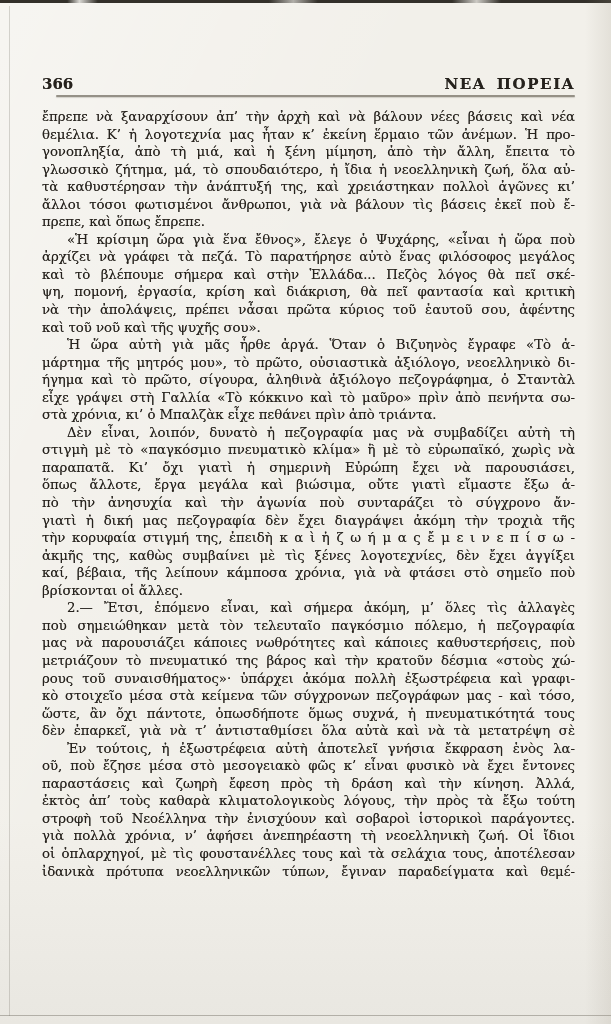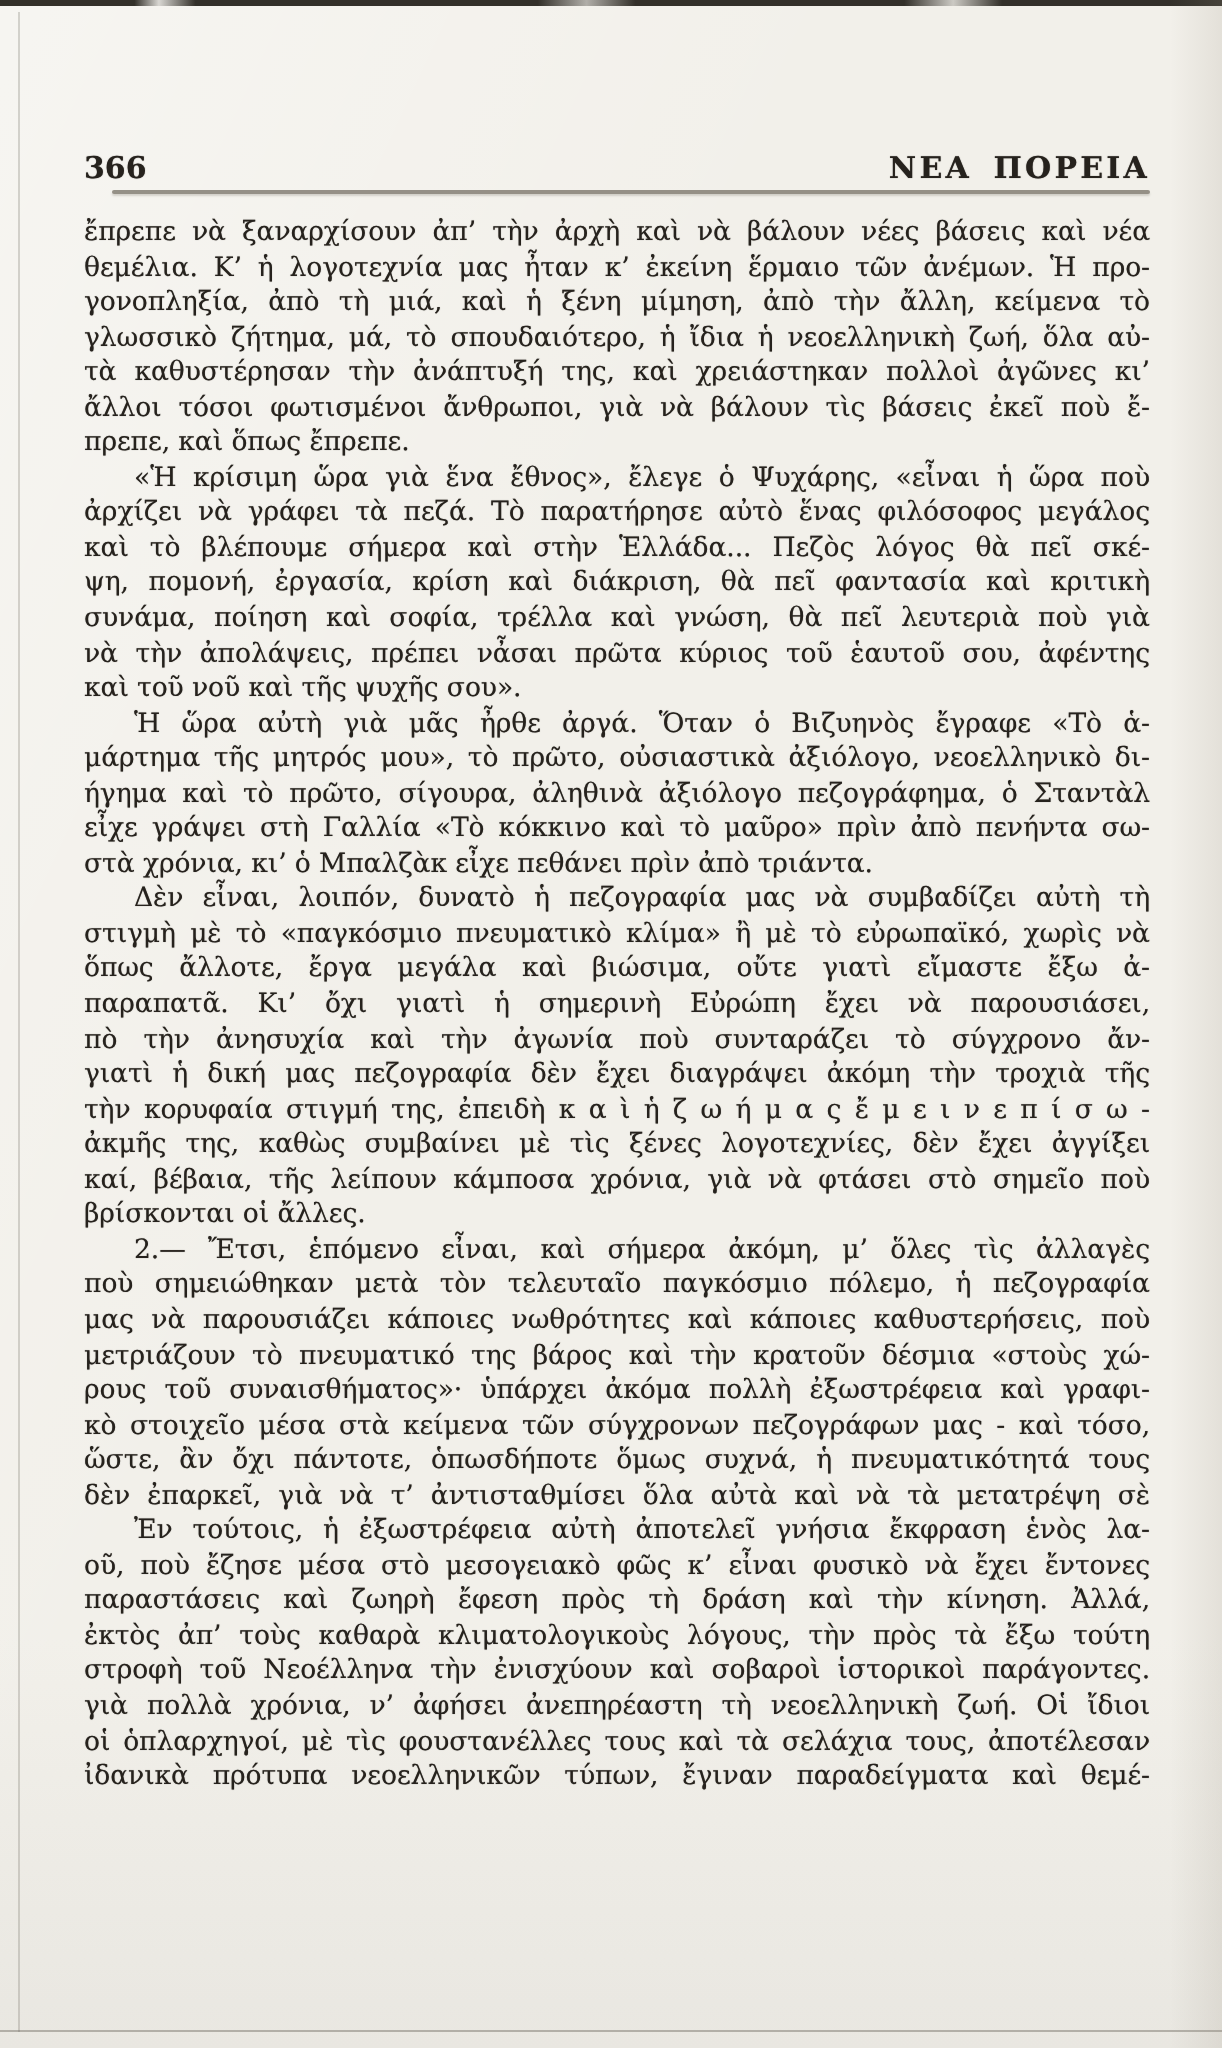--- a/index.html
+++ b/index.html
@@ -86,41 +86,40 @@
 
   <header class="running-head">
     <span class="page-number">366</span>
     <span class="journal-title">ΝΕΑ ΠΟΡΕΙΑ</span>
   </header>
   <div class="head-rule"></div>
 
   <main class="text-block">
       <div class="line">ἔπρεπε νὰ ξαναρχίσουν ἀπ’ τὴν ἀρχὴ καὶ νὰ βάλουν νέες βάσεις καὶ νέα</div>
       <div class="line">θεμέλια. Κ’ ἡ λογοτεχνία μας ἦταν κ’ ἐκείνη ἕρμαιο τῶν ἀνέμων. Ἡ προ-</div>
-      <div class="line">γονοπληξία, ἀπὸ τὴ μιά, καὶ ἡ ξένη μίμηση, ἀπὸ τὴν ἄλλη, κείμενα τὸ</div>
+      <div class="line">γονοπληξία, ἀπὸ τὴ μιά, καὶ ἡ ξένη μίμηση, ἀπὸ τὴν ἄλλη, ἔπειτα τὸ</div>
       <div class="line">γλωσσικὸ ζήτημα, μά, τὸ σπουδαιότερο, ἡ ἴδια ἡ νεοελληνικὴ ζωή, ὅλα αὐ-</div>
       <div class="line">τὰ καθυστέρησαν τὴν ἀνάπτυξή της, καὶ χρειάστηκαν πολλοὶ ἀγῶνες κι’</div>
       <div class="line">ἄλλοι τόσοι φωτισμένοι ἄνθρωποι, γιὰ νὰ βάλουν τὶς βάσεις ἐκεῖ ποὺ ἔ-</div>
       <div class="line para-end">πρεπε, καὶ ὅπως ἔπρεπε.</div>
       <div class="line indent">«Ἡ κρίσιμη ὥρα γιὰ ἕνα ἔθνος», ἔλεγε ὁ Ψυχάρης, «εἶναι ἡ ὥρα ποὺ</div>
       <div class="line">ἀρχίζει νὰ γράφει τὰ πεζά. Τὸ παρατήρησε αὐτὸ ἕνας φιλόσοφος μεγάλος</div>
       <div class="line">καὶ τὸ βλέπουμε σήμερα καὶ στὴν Ἑλλάδα... Πεζὸς λόγος θὰ πεῖ σκέ-</div>
       <div class="line">ψη, πομονή, ἐργασία, κρίση καὶ διάκριση, θὰ πεῖ φαντασία καὶ κριτικὴ</div>
-      <div class="line">συνάμα, ποίηση καὶ σοφία, τρέλλα καὶ γνώση, θὰ πεῖ λευτεριὰ ποὺ γιὰ</div>
       <div class="line">νὰ τὴν ἀπολάψεις, πρέπει νἆσαι πρῶτα κύριος τοῦ ἑαυτοῦ σου, ἀφέντης</div>
       <div class="line para-end">καὶ τοῦ νοῦ καὶ τῆς ψυχῆς σου».</div>
       <div class="line indent">Ἡ ὥρα αὐτὴ γιὰ μᾶς ἦρθε ἀργά. Ὅταν ὁ Βιζυηνὸς ἔγραφε «Τὸ ἁ-</div>
       <div class="line">μάρτημα τῆς μητρός μου», τὸ πρῶτο, οὐσιαστικὰ ἀξιόλογο, νεοελληνικὸ δι-</div>
       <div class="line">ήγημα καὶ τὸ πρῶτο, σίγουρα, ἀληθινὰ ἀξιόλογο πεζογράφημα, ὁ Σταντὰλ</div>
       <div class="line">εἶχε γράψει στὴ Γαλλία «Τὸ κόκκινο καὶ τὸ μαῦρο» πρὶν ἀπὸ πενήντα σω-</div>
       <div class="line para-end">στὰ χρόνια, κι’ ὁ Μπαλζὰκ εἶχε πεθάνει πρὶν ἀπὸ τριάντα.</div>
       <div class="line indent">Δὲν εἶναι, λοιπόν, δυνατὸ ἡ πεζογραφία μας νὰ συμβαδίζει αὐτὴ τὴ</div>
       <div class="line">στιγμὴ μὲ τὸ «παγκόσμιο πνευματικὸ κλίμα» ἢ μὲ τὸ εὐρωπαϊκό, χωρὶς νὰ</div>
+      <div class="line">παραπατᾶ. Κι’ ὄχι γιατὶ ἡ σημερινὴ Εὐρώπη ἔχει νὰ παρουσιάσει,</div>
       <div class="line">ὅπως ἄλλοτε, ἔργα μεγάλα καὶ βιώσιμα, οὔτε γιατὶ εἴμαστε ἔξω ἀ-</div>
-      <div class="line">παραπατᾶ. Κι’ ὄχι γιατὶ ἡ σημερινὴ Εὐρώπη ἔχει νὰ παρουσιάσει,</div>
       <div class="line">πὸ τὴν ἀνησυχία καὶ τὴν ἀγωνία ποὺ συνταράζει τὸ σύγχρονο ἄν-</div>
       <div class="line">γιατὶ ἡ δική μας πεζογραφία δὲν ἔχει διαγράψει ἀκόμη τὴν τροχιὰ τῆς</div>
       <div class="line">τὴν κορυφαία στιγμή της, ἐπειδὴ κ α ὶ ἡ ζ ω ή μ α ς ἔ μ ε ι ν ε π ί σ ω -</div>
       <div class="line">ἀκμῆς της, καθὼς συμβαίνει μὲ τὶς ξένες λογοτεχνίες, δὲν ἔχει ἀγγίξει</div>
       <div class="line">καί, βέβαια, τῆς λείπουν κάμποσα χρόνια, γιὰ νὰ φτάσει στὸ σημεῖο ποὺ</div>
       <div class="line para-end">βρίσκονται οἱ ἄλλες.</div>
       <div class="line indent">2.— Ἔτσι, ἑπόμενο εἶναι, καὶ σήμερα ἀκόμη, μ’ ὅλες τὶς ἀλλαγὲς</div>
       <div class="line">ποὺ σημειώθηκαν μετὰ τὸν τελευταῖο παγκόσμιο πόλεμο, ἡ πεζογραφία</div>
       <div class="line">μας νὰ παρουσιάζει κάποιες νωθρότητες καὶ κάποιες καθυστερήσεις, ποὺ</div>
       <div class="line">μετριάζουν τὸ πνευματικό της βάρος καὶ τὴν κρατοῦν δέσμια «στοὺς χώ-</div>

